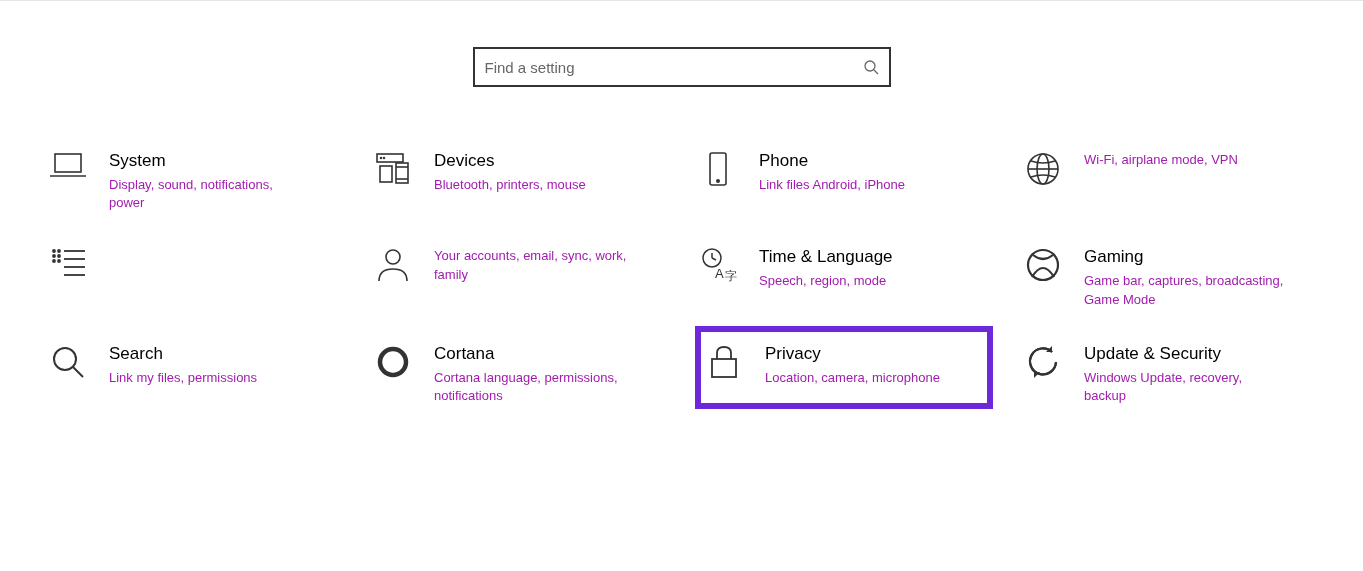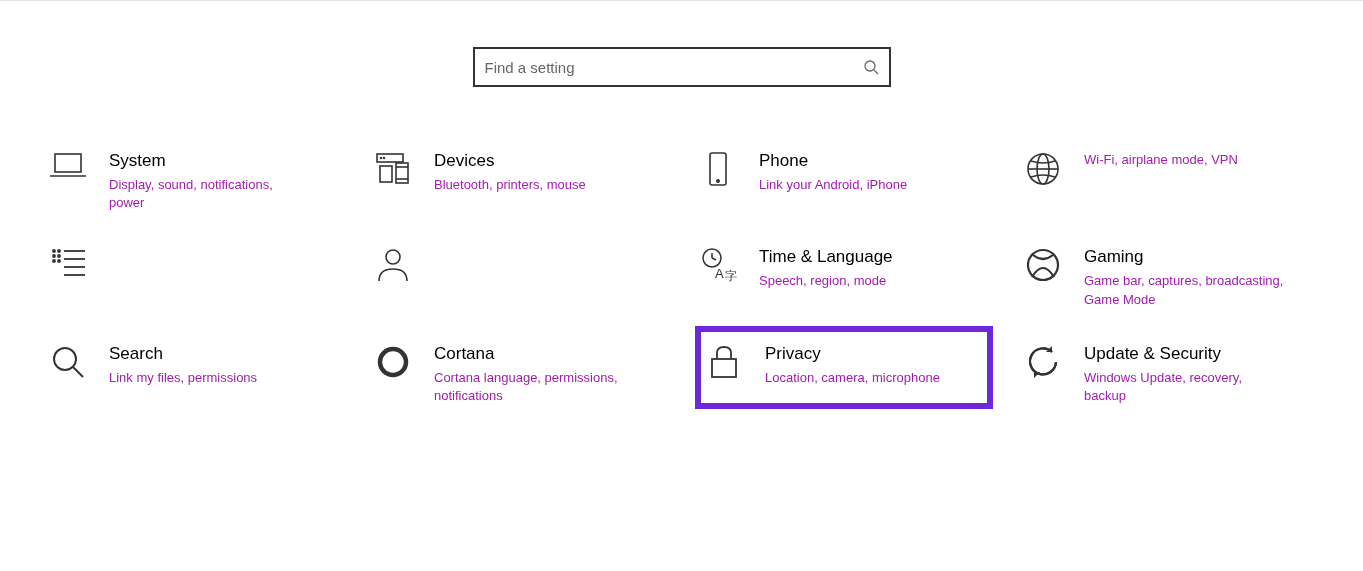--- a/index.html
+++ b/index.html
@@ -140,21 +140,21 @@
     </div>
     <div class="tile">
       <div class="tile-icon">
         <svg width="24" height="36" viewBox="0 0 24 36" fill="none" stroke="#333" stroke-width="1.6">
           <rect x="4" y="2" width="16" height="32" rx="2"></rect>
           <circle cx="12" cy="30" r="1.2" fill="#333"></circle>
         </svg>
       </div>
       <div class="tile-text">
         <div class="tile-title">Phone</div>
-        <div class="tile-desc">Link your Android, iPhone</div>
+        <div class="tile-desc">Link files Android, iPhone</div>
       </div>
     </div>
     <div class="tile">
       <div class="tile-icon">
         <svg width="36" height="36" viewBox="0 0 36 36" fill="none" stroke="#333" stroke-width="1.6">
           <circle cx="18" cy="18" r="15"></circle>
           <ellipse cx="18" cy="18" rx="6" ry="15"></ellipse>
           <line x1="3" y1="18" x2="33" y2="18"></line>
           <path d="M6 10 Q18 14 30 10"></path>
           <path d="M6 26 Q18 22 30 26"></path>
@@ -181,20 +181,21 @@
       </div>
     </div>
     <div class="tile">
       <div class="tile-icon">
         <svg width="34" height="36" viewBox="0 0 34 36" fill="none" stroke="#333" stroke-width="1.6">
           <circle cx="17" cy="10" r="7"></circle>
           <path d="M3 34 Q3 22 17 22 Q31 22 31 34"></path>
         </svg>
       </div>
       <div class="tile-text">
+        <div class="tile-desc">Your accounts, email, sync, work, family</div>
       </div>
     </div>
     <div class="tile">
       <div class="tile-icon">
         <svg width="38" height="36" viewBox="0 0 38 36" fill="none" stroke="#333" stroke-width="1.5">
           <circle cx="13" cy="11" r="9"></circle>
           <line x1="13" y1="6" x2="13" y2="11"></line>
           <line x1="13" y1="11" x2="17" y2="13"></line>
           <text x="16" y="31" font-size="13" fill="#333" stroke="none" font-family="sans-serif">A</text>
           <text x="26" y="33" font-size="12" fill="#333" stroke="none" font-family="sans-serif">字</text>

